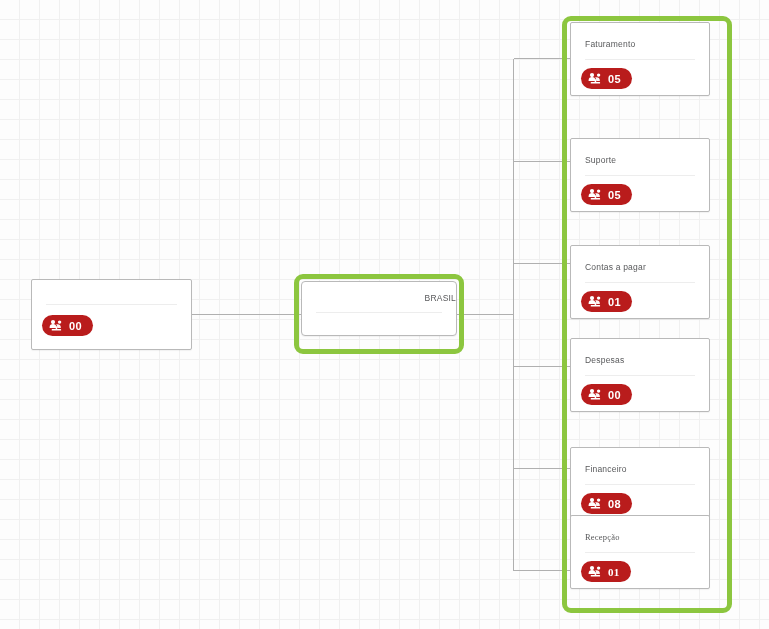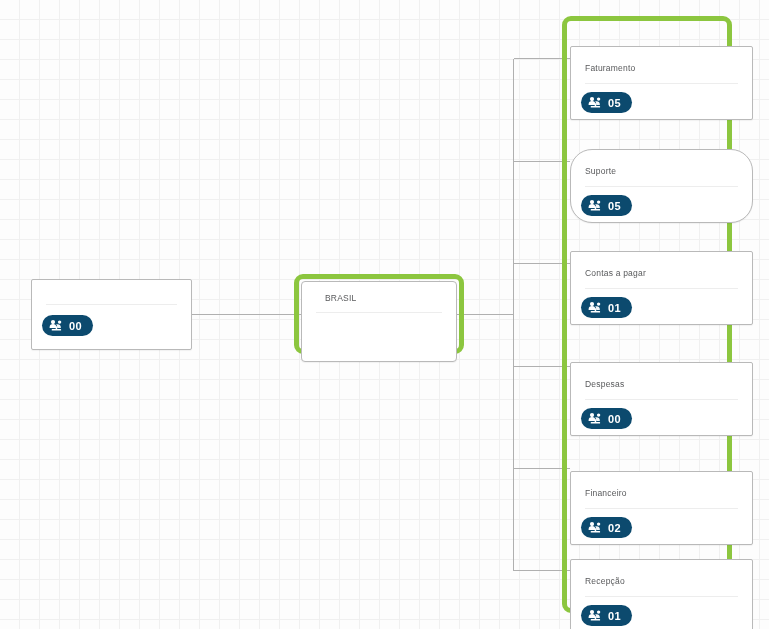--- a/index.html
+++ b/index.html
@@ -56,21 +56,21 @@
   }
 
   .badge-row {
     padding: 10px 0 0 10px;
   }
 
   .badge {
     display: inline-flex;
     align-items: center;
     gap: 5px;
-    background: #0c4a6e;
+    background: #b91c1c;
     color: #ffffff;
     border-radius: 11px;
     height: 21px;
     padding: 0 11px 0 7px;
     font-size: 11px;
     font-weight: bold;
     letter-spacing: 0.3px;
   }
 
   .badge .users-icon {
@@ -94,38 +94,38 @@
     width: 161px; height: 71px;
   }
   #node-root .node-title { height: 11px; }
 
   #ring-brasil {
     left: 294px; top: 274px;
     width: 170px; height: 80px;
   }
   #node-brasil {
     left: 301px; top: 281px;
-    width: 156px; height: 81px;
+    width: 156px; height: 55px;
     border-radius: 4px;
+    text-align: right;
   }
   #node-brasil .node-title { padding-top: 11px; padding-left: 23px; }
   #node-brasil .node-divider { margin-top: 8px; }
   #node-brasil .badge-row { padding-left: 10px; padding-top: 8px; }
 
   
   #ring-departments {
     left: 562px; top: 16px;
     width: 170px; height: 597px;
   }
 
   .dept-node {
     left: 570px;
-    width: 183px;
+    width: 140px;
     height: 74px;
-    margin-top: 24px;
   }
   .dept-node .node-title { padding: 16px 0 0 14px; }
   .dept-node .node-divider { margin-top: 9px; }
   .dept-node .badge-row { padding: 8px 0 0 10px; }
 </style>
 </head>
 <body>
 
 <div id="org-chart-canvas">
 
@@ -188,41 +188,41 @@
             <path d="M8.2 8.9V8.2c0-1.1-0.4-2-1.1-2.6 0.5-0.3 1-0.4 1.6-0.4 1.8 0 3.1 1.1 3.1 2.9v0.8z" opacity="0.95"></path>
             <rect x="2.7" y="9.9" width="9.4" height="1.6" rx="0.5"></rect>
               <rect x="6.7" y="7.3" width="1.5" height="3" rx="0.4"></rect>
           </svg>
         </span>
         <span>05</span>
       </span>
     </div>
   </div>
 
-  <div class="node dept-node" style="top:125px;border-radius:22px;">
+  <div class="node dept-node" style="top:138px;">
     <div class="node-title">Suporte</div>
     <div class="node-divider"></div>
     <div class="badge-row">
       <span class="badge">
         <span class="users-icon">
           <svg viewBox="0 0 15 13" width="15" height="13" fill="#ffffff">
             <circle cx="4" cy="3.1" r="2.1"></circle>
               <circle cx="10.6" cy="3.1" r="1.7"></circle>
             <path d="M0.6 8.2c0-1.9 1.5-3.1 3.4-3.1s3.4 1.2 3.4 3.1v0.7H0.6z"></path>
             <path d="M8.2 8.9V8.2c0-1.1-0.4-2-1.1-2.6 0.5-0.3 1-0.4 1.6-0.4 1.8 0 3.1 1.1 3.1 2.9v0.8z" opacity="0.95"></path>
             <rect x="2.7" y="9.9" width="9.4" height="1.6" rx="0.5"></rect>
               <rect x="6.7" y="7.3" width="1.5" height="3" rx="0.4"></rect>
           </svg>
         </span>
         <span>05</span>
       </span>
     </div>
   </div>
 
-  <div class="node dept-node" style="top:227px;">
+  <div class="node dept-node" style="top:245px;">
     <div class="node-title">Contas a pagar</div>
     <div class="node-divider"></div>
     <div class="badge-row">
       <span class="badge">
         <span class="users-icon">
           <svg viewBox="0 0 15 13" width="15" height="13" fill="#ffffff">
             <circle cx="4" cy="3.1" r="2.1"></circle>
               <circle cx="10.6" cy="3.1" r="1.7"></circle>
             <path d="M0.6 8.2c0-1.9 1.5-3.1 3.4-3.1s3.4 1.2 3.4 3.1v0.7H0.6z"></path>
             <path d="M8.2 8.9V8.2c0-1.1-0.4-2-1.1-2.6 0.5-0.3 1-0.4 1.6-0.4 1.8 0 3.1 1.1 3.1 2.9v0.8z" opacity="0.95"></path>
@@ -263,26 +263,26 @@
         <span class="users-icon">
           <svg viewBox="0 0 15 13" width="15" height="13" fill="#ffffff">
             <circle cx="4" cy="3.1" r="2.1"></circle>
               <circle cx="10.6" cy="3.1" r="1.7"></circle>
             <path d="M0.6 8.2c0-1.9 1.5-3.1 3.4-3.1s3.4 1.2 3.4 3.1v0.7H0.6z"></path>
             <path d="M8.2 8.9V8.2c0-1.1-0.4-2-1.1-2.6 0.5-0.3 1-0.4 1.6-0.4 1.8 0 3.1 1.1 3.1 2.9v0.8z" opacity="0.95"></path>
             <rect x="2.7" y="9.9" width="9.4" height="1.6" rx="0.5"></rect>
               <rect x="6.7" y="7.3" width="1.5" height="3" rx="0.4"></rect>
           </svg>
         </span>
-        <span>02</span>
-      </span>
-    </div>
-  </div>
-
-  <div class="node dept-node" style="top:535px;">
+        <span>08</span>
+      </span>
+    </div>
+  </div>
+
+  <div class="node dept-node" style="top:515px;font-family:Liberation Serif, serif;">
     <div class="node-title">Recepção</div>
     <div class="node-divider"></div>
     <div class="badge-row">
       <span class="badge">
         <span class="users-icon">
           <svg viewBox="0 0 15 13" width="15" height="13" fill="#ffffff">
             <circle cx="4" cy="3.1" r="2.1"></circle>
               <circle cx="10.6" cy="3.1" r="1.7"></circle>
             <path d="M0.6 8.2c0-1.9 1.5-3.1 3.4-3.1s3.4 1.2 3.4 3.1v0.7H0.6z"></path>
             <path d="M8.2 8.9V8.2c0-1.1-0.4-2-1.1-2.6 0.5-0.3 1-0.4 1.6-0.4 1.8 0 3.1 1.1 3.1 2.9v0.8z" opacity="0.95"></path>

